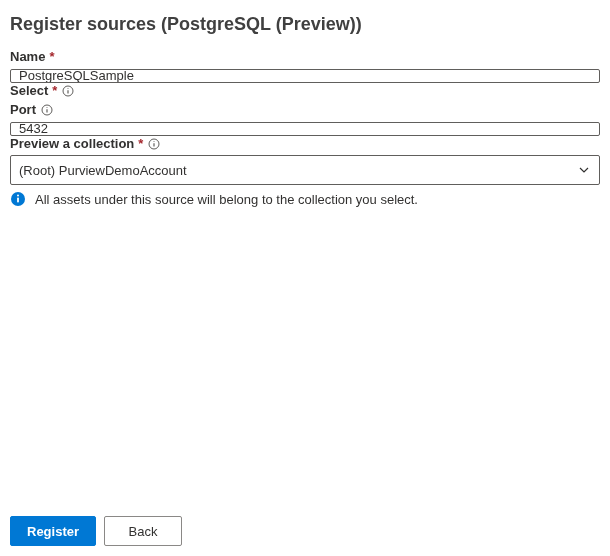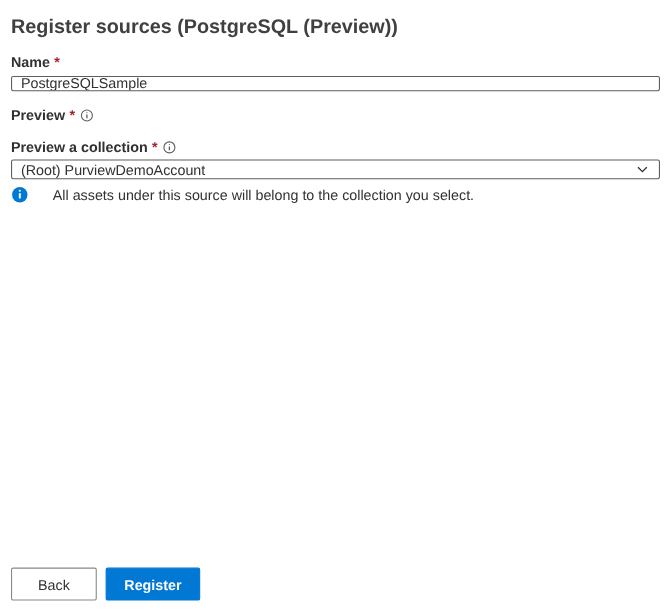--- a/index.html
+++ b/index.html
@@ -19,21 +19,20 @@
     flex: 1;
     overflow: auto;
   }
   h2.page-title {
     font-size: 18px;
     font-weight: 600;
     margin: 4px 0 14px 0;
     color: #404040;
   }
   .field-group {
-    margin-bottom: 14px;
   }
   .field-label {
     display: flex;
     align-items: center;
     font-size: 13px;
     font-weight: 600;
     color: #323130;
     margin-bottom: 4px;
     gap: 2px;
   }
@@ -62,21 +61,21 @@
     padding: 0 8px;
     font-size: 13px;
     font-family: inherit;
     color: #323130;
     background: #fff;
     outline: none;
   }
   .dropdown {
     position: relative;
     width: 100%;
-    height: 18px;
+    height: 30px;
     border: 1px solid #605e5c;
     border-radius: 2px;
     display: flex;
     align-items: center;
     padding: 0 8px;
     font-size: 13px;
     color: #323130;
     background: #fff;
     cursor: pointer;
   }
@@ -94,21 +93,21 @@
     height: 14px;
     stroke: #323130;
     fill: none;
   }
   .info-row {
     display: flex;
     align-items: center;
     margin-top: 6px;
     font-size: 13px;
     color: #323130;
-    gap: 22px;
+    gap: 9px;
   }
   .info-badge {
     width: 16px;
     height: 16px;
     display: inline-flex;
   }
   .info-badge svg {
     width: 16px;
     height: 16px;
   }
@@ -154,33 +153,44 @@
   <div class="field-group">
     <div class="field-label">
       <span>Name</span>
       <span class="required-asterisk">*</span>
     </div>
     <input class="text-input" type="text" value="PostgreSQLSample" style="">
   </div>
 
   <div class="field-group">
     <div class="field-label">
-      <span>Preview</span>
+      <span>Select</span>
       <span class="required-asterisk">*</span>
       <span class="info-icon">
         <svg viewBox="0 0 12 12">
             <circle cx="6" cy="6" r="5" stroke-width="1"></circle>
             <line x1="6" y1="5.2" x2="6" y2="8.5" stroke-width="1.2"></line>
             <circle cx="6" cy="3.4" r="0.5" fill="#605e5c" stroke="none"></circle>
           </svg>
       </span>
     </div>
   </div>
 
   <div class="field-group">
+    <div class="field-label">
+      <span>Port</span>
+      <span class="info-icon">
+        <svg viewBox="0 0 12 12">
+            <circle cx="6" cy="6" r="5" stroke-width="1"></circle>
+            <line x1="6" y1="5.2" x2="6" y2="8.5" stroke-width="1.2"></line>
+            <circle cx="6" cy="3.4" r="0.5" fill="#605e5c" stroke="none"></circle>
+          </svg>
+      </span>
+    </div>
+    <input class="text-input" type="text" value="5432" style="">
   </div>
 
   <div class="field-group">
     <div class="field-label">
       <span>Preview a collection</span>
       <span class="required-asterisk">*</span>
       <span class="info-icon">
         <svg viewBox="0 0 12 12">
             <circle cx="6" cy="6" r="5" stroke-width="1"></circle>
             <line x1="6" y1="5.2" x2="6" y2="8.5" stroke-width="1.2"></line>
@@ -204,16 +214,16 @@
           <circle cx="8" cy="4.4" r="1" fill="#fff"></circle>
         </svg>
       </span>
       <span>All assets under this source will belong to the collection you select.</span>
     </div>
   </div>
 
 </div>
 
 <div class="footer">
+  <button class="btn btn-primary">Register</button>
   <button class="btn btn-secondary">Back</button>
-  <button class="btn btn-primary">Register</button>
   <div class="footer-spacer"></div>
 </div>
 
 </body></html>

